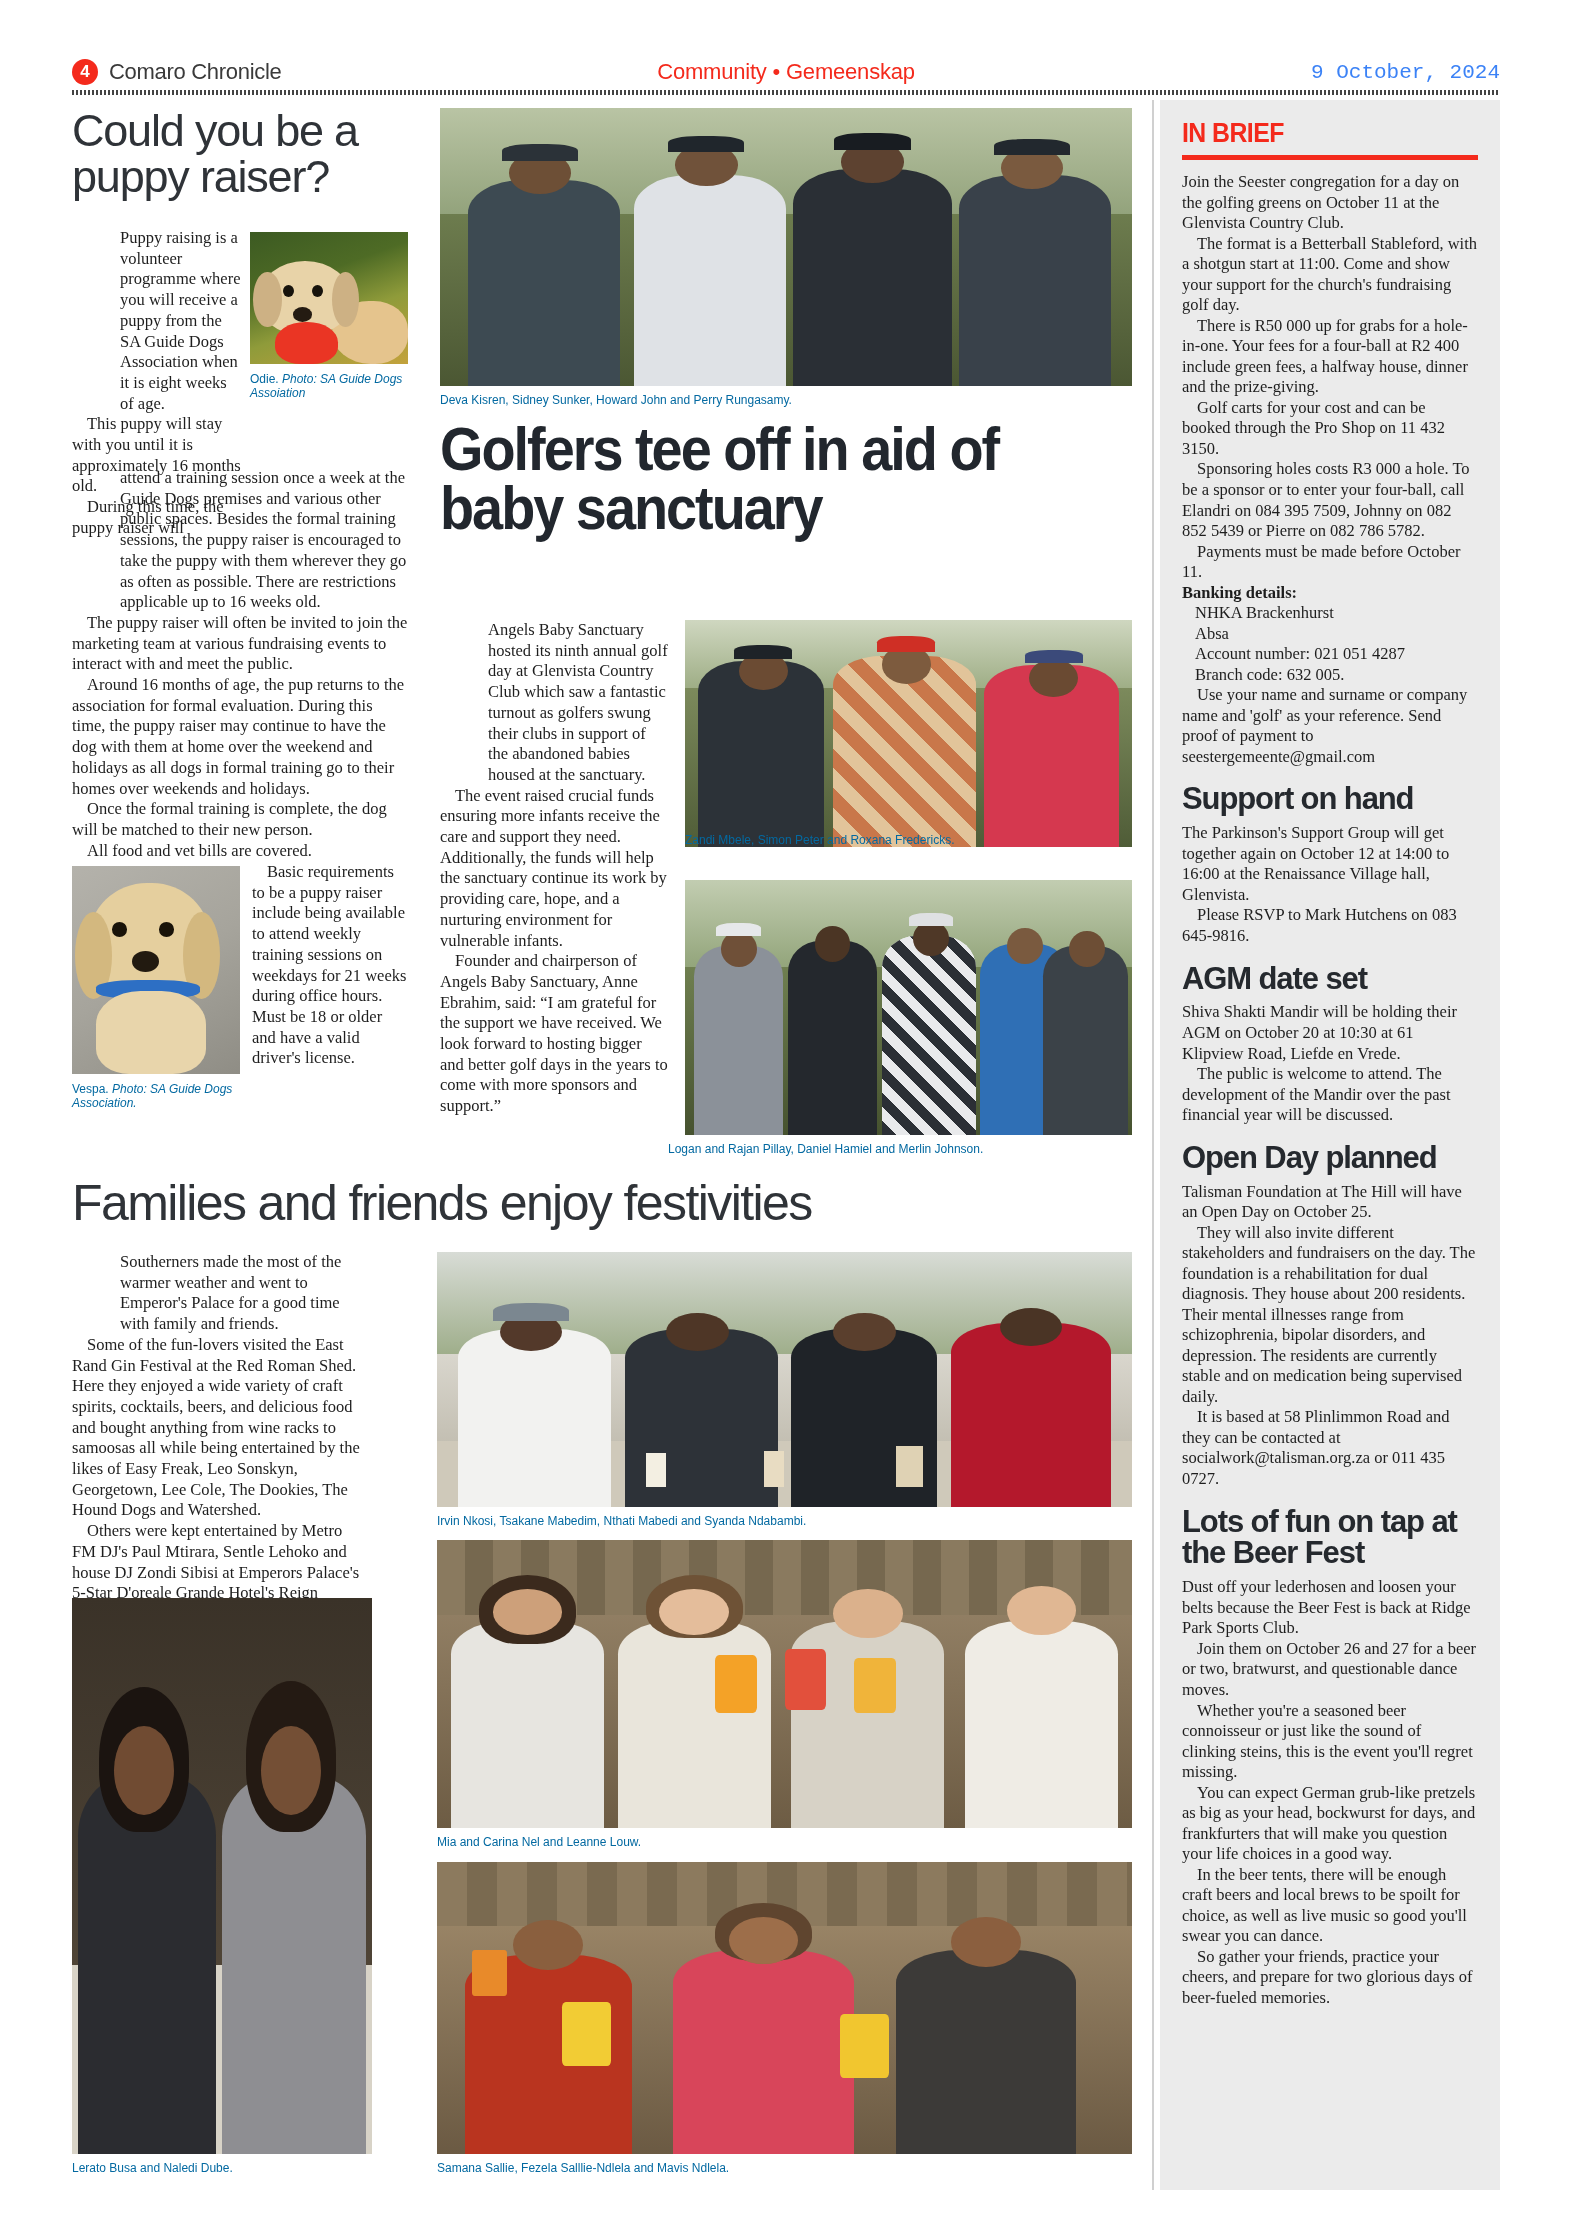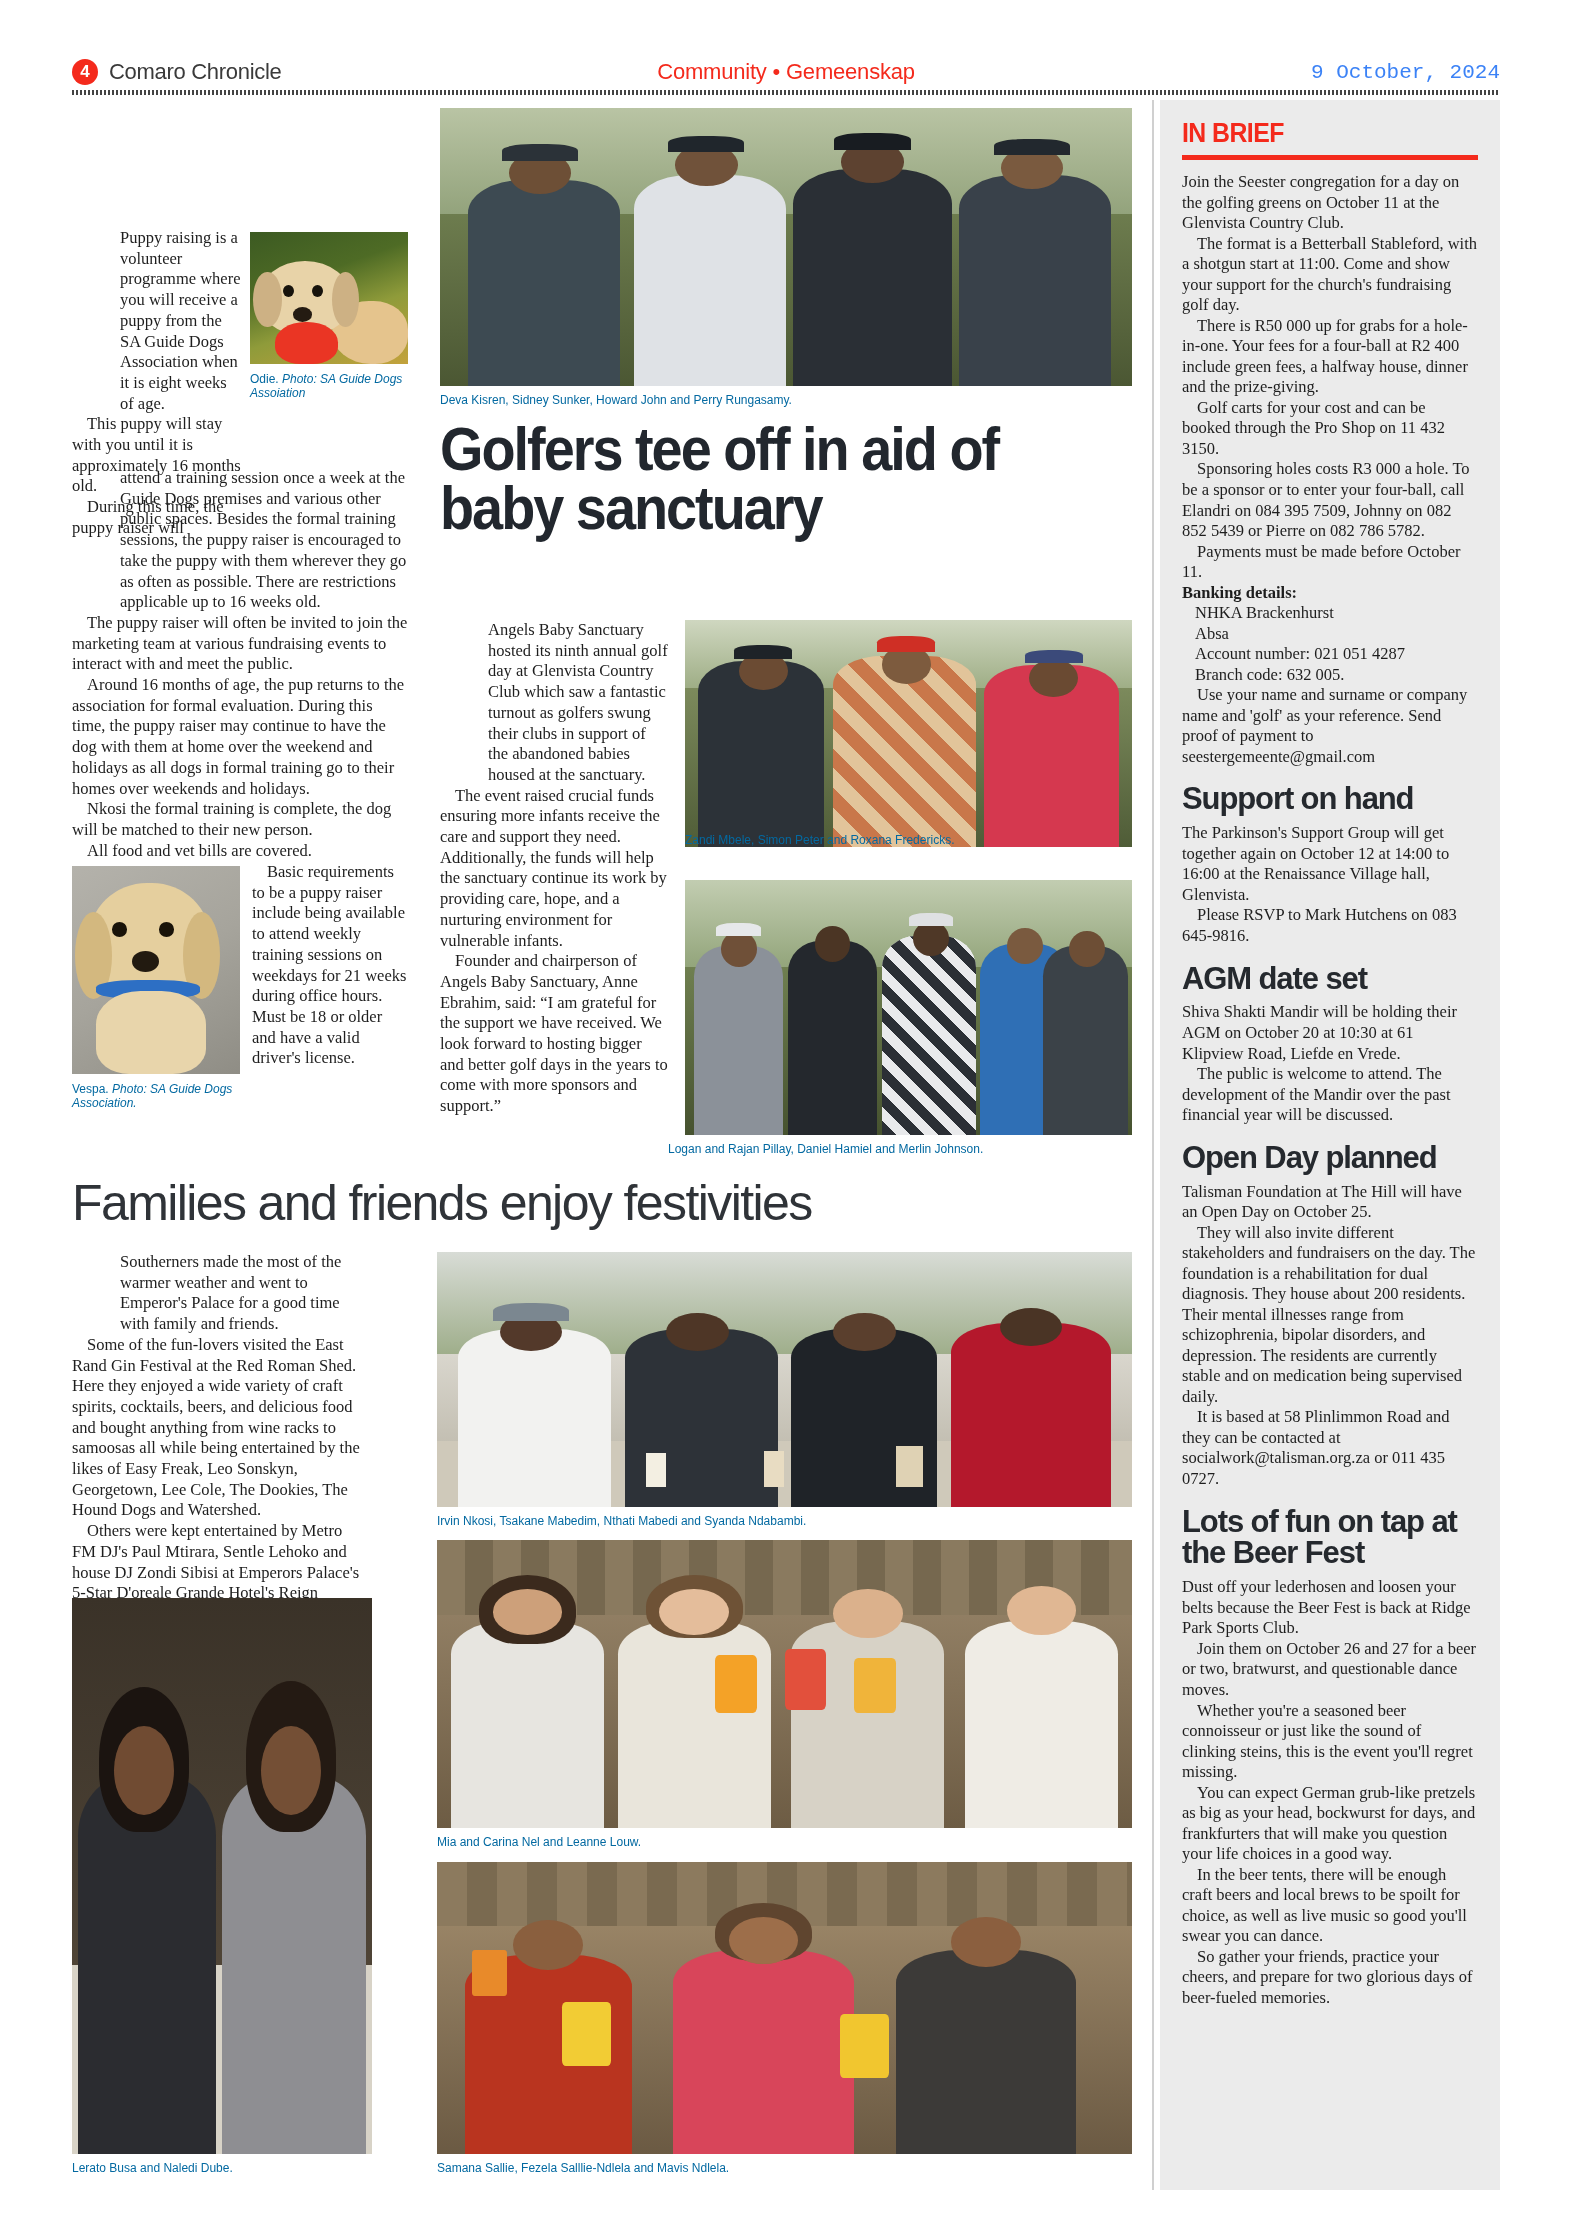--- a/index.html
+++ b/index.html
@@ -211,20 +211,21 @@
 <div class="page">
 
   <div class="masthead">
     <div class="page-badge">4</div>
     <div class="paper-name">Comaro Chronicle</div>
     <div class="section-name">Community • Gemeenskap</div>
     <div class="issue-date">9 October, 2024</div>
   </div>
   <div class="rule-dotted"></div>
 
+  <h1 class="hl-sans" id="puppy-headline">Could you be a puppy raiser?</h1>
 
   <div class="body-text" id="puppy-body-top">
     <p class="noindent">Puppy raising is a volunteer programme where you will receive a puppy from the SA Guide Dogs Association when it is eight weeks of age.</p>
     <p>This puppy will stay with you until it is approximately 16 months old.</p>
     <p>During this time, the puppy raiser will</p>
   </div>
 
   <div class="photo" id="odie-photo">
     <div style="position:absolute;inset:0;background:linear-gradient(160deg,#3c5a22 0%,#4e6b25 35%,#8f9b3a 62%,#c3a23c 100%);"></div>
     <div style="position:absolute;left:52%;top:52%;width:48%;height:48%;border-radius:52% 48% 46% 54%;background:#e5c48d;"></div>
@@ -237,21 +238,21 @@
     <div style="position:absolute;left:16%;top:68%;width:40%;height:32%;border-radius:48% 48% 40% 40%;background:#ea3524;"></div>
   </div>
   <div class="caption" id="odie-caption">
     <span>Odie. </span><em>Photo: SA Guide Dogs Assoiation</em>
   </div>
 
   <div class="body-text" id="puppy-body-mid">
     <p class="noindent">attend a training session once a week at the Guide Dogs premises and various other public spaces. Besides the formal training sessions, the puppy raiser is encouraged to take the puppy with them wherever they go as often as possible. There are restrictions applicable up to 16 weeks old.</p>
     <p>The puppy raiser will often be invited to join the marketing team at various fundraising events to interact with and meet the public.</p>
     <p>Around 16 months of age, the pup returns to the association for formal evaluation. During this time, the puppy raiser may continue to have the dog with them at home over the weekend and holidays as all dogs in formal training go to their homes over weekends and holidays.</p>
-    <p>Nkosi the formal training is complete, the dog will be matched to their new person.</p>
+    <p>Once the formal training is complete, the dog will be matched to their new person.</p>
     <p>All food and vet bills are covered.</p>
   </div>
 
   <div class="photo" id="vespa-photo">
     <div style="position:absolute;inset:0;background:linear-gradient(150deg,#b4b2ab 0%,#a6a49c 50%,#8f8d85 100%);"></div>
     <div style="position:absolute;left:10%;top:8%;width:72%;height:56%;border-radius:48% 48% 44% 44%;background:#e5cf9e;"></div>
     <div style="position:absolute;left:2%;top:22%;width:22%;height:42%;border-radius:50%;background:#d3b87f;"></div>
     <div style="position:absolute;left:66%;top:22%;width:22%;height:42%;border-radius:50%;background:#d3b87f;"></div>
     <div class="head" style="left:24%;top:27%;width:9%;height:7%;background:#191309;"></div>
     <div class="head" style="left:52%;top:27%;width:9%;height:7%;background:#191309;"></div>

